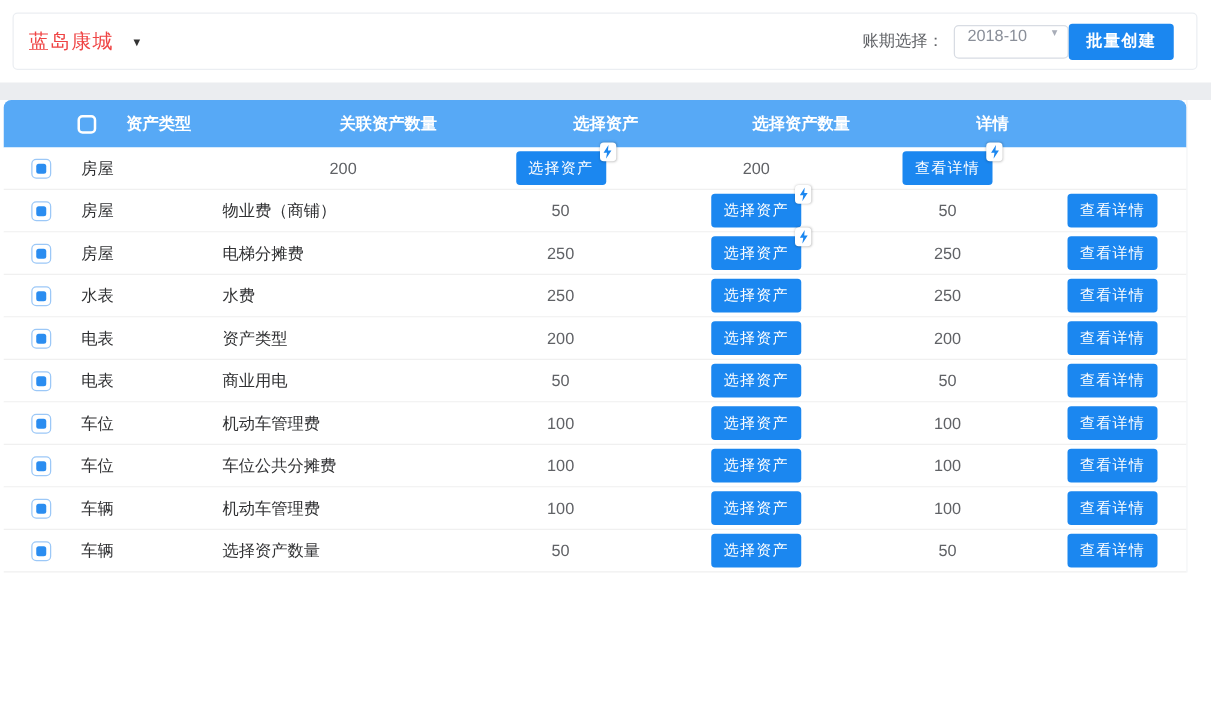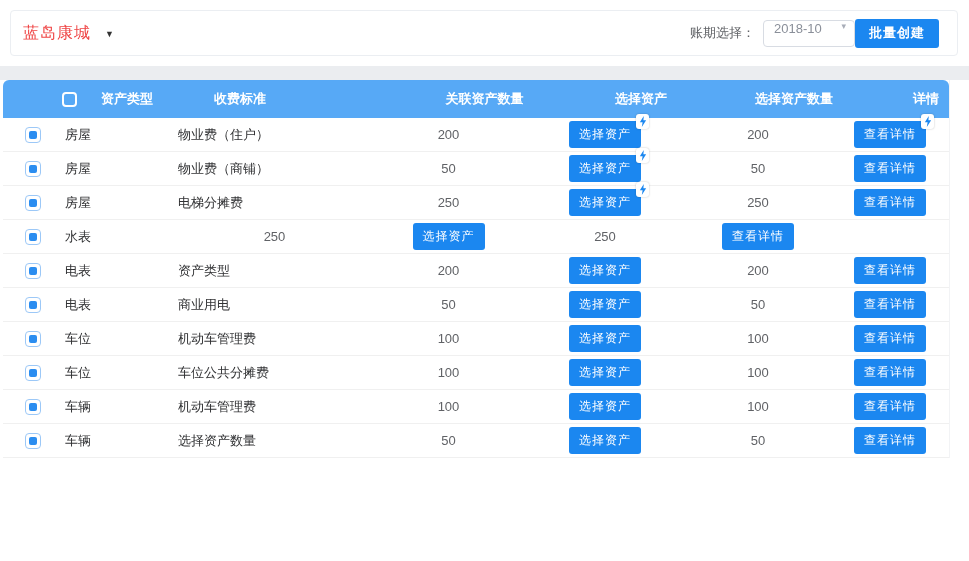--- a/index.html
+++ b/index.html
@@ -79,35 +79,33 @@
 </div>
 
 <div class="band"></div>
 
 <div class="table">
   <div class="tr thead">
     <div class="cb-wrap">
       <span class="cb-header"></span>
     </div>
     <div class="th c-left">资产类型</div>
-    <div class="th c-left">收费标准</div>
     <div class="th c-center">关联资产数量</div>
     <div class="th c-center">选择资产</div>
     <div class="th c-center">选择资产数量</div>
     <div class="th c-center">详情</div>
   </div>
   <div>
   <div class="tr">
     <div class="cb-wrap">
       <span class="cb">
         <span class="cb-inner"></span>
       </span>
     </div>
     <div class="td c-left">房屋</div>
-    <div class="td c-left">物业费（住户）</div>
     <div class="td c-center num">200</div>
     <div class="td c-center">
       <button class="btn-sm">
         <span>选择资产</span>
         <span class="cursor-badge">
           <svg width="8" height="11" viewBox="0 0 10 14">
             <polygon points="6,0 1,8 4.5,8 3.5,14 9,5.5 5.5,5.5" fill="#1b87f0"></polygon>
           </svg>
         </span>
       </button>
@@ -181,20 +179,21 @@
     </div>
   </div>
 
   <div class="tr">
     <div class="cb-wrap">
       <span class="cb">
         <span class="cb-inner"></span>
       </span>
     </div>
     <div class="td c-left">水表</div>
+    <div class="td c-left">水费</div>
     <div class="td c-center num">250</div>
     <div class="td c-center">
       <button class="btn-sm">
         <span>选择资产</span>
         
       </button>
     </div>
     <div class="td c-center num">250</div>
     <div class="td c-center">
       <button class="btn-sm">

